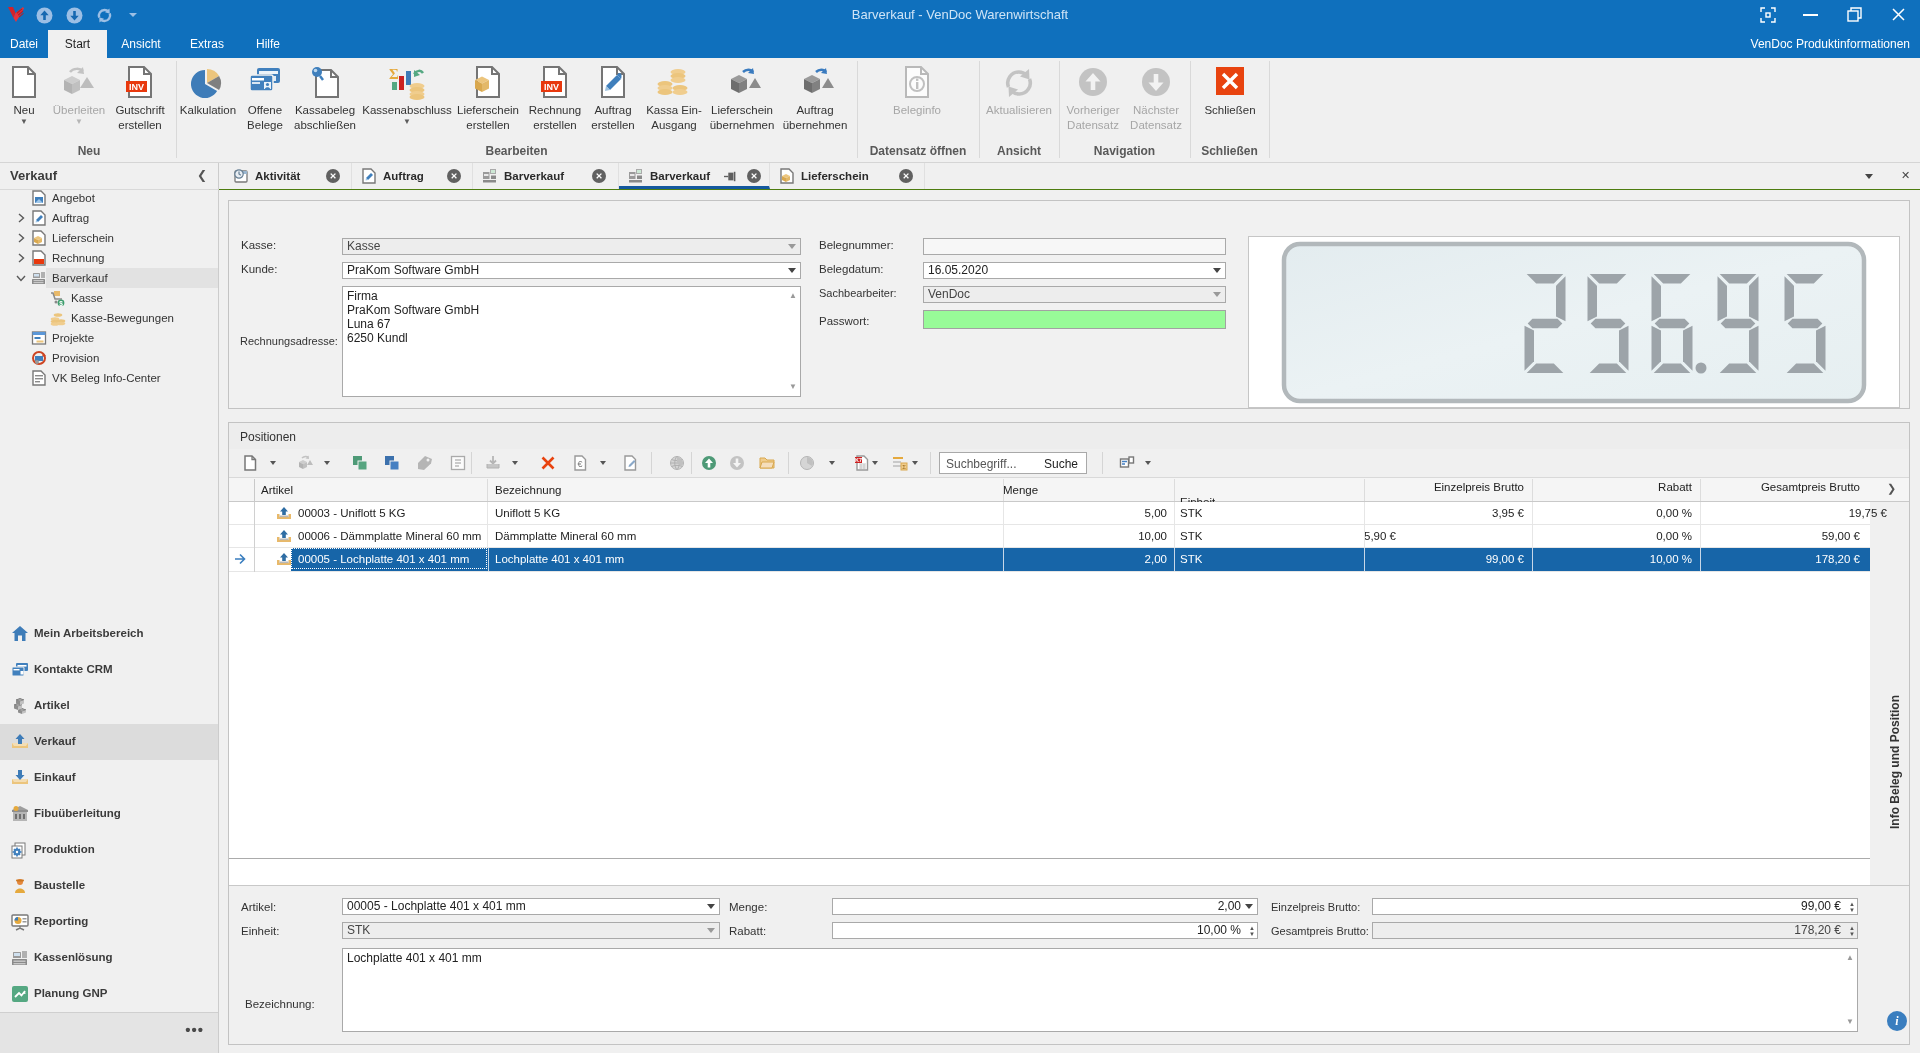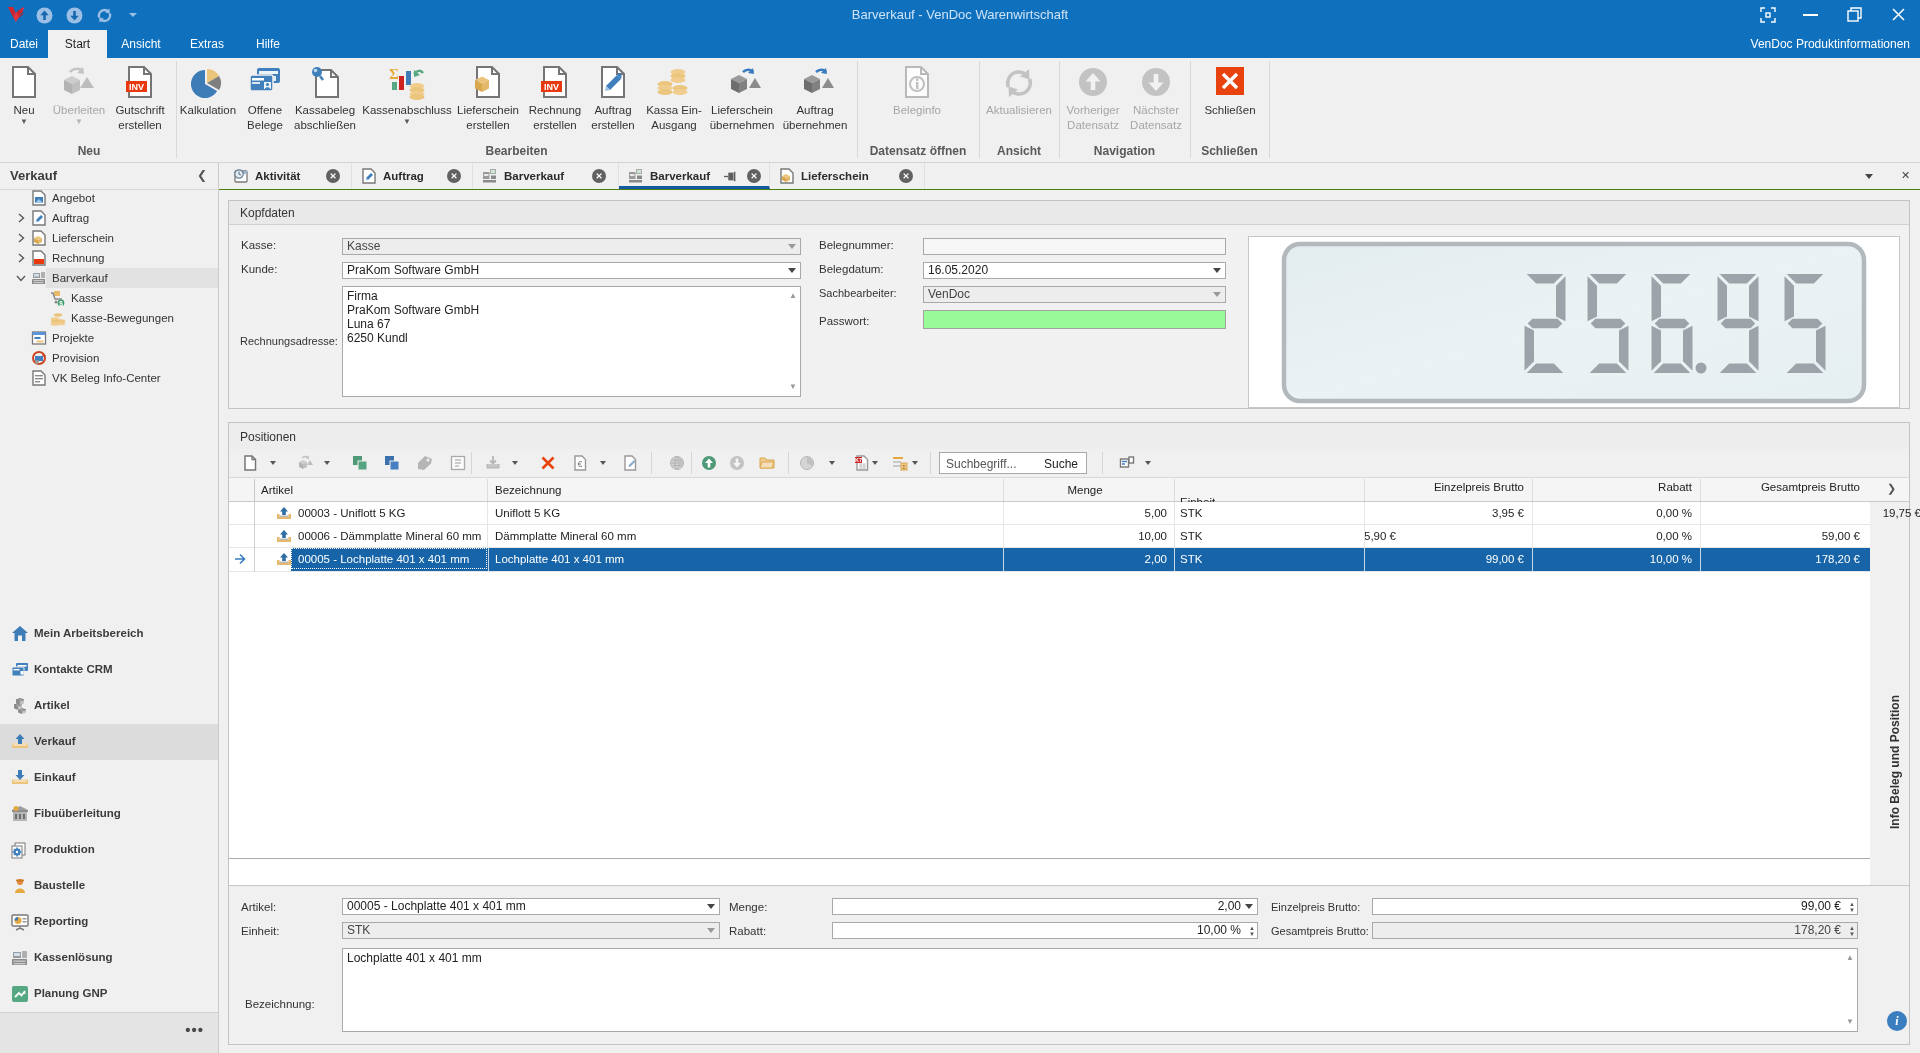--- a/index.html
+++ b/index.html
@@ -618,23 +618,20 @@
     <span class="tt">Lieferschein</span>
         <span class="closec" style="right:11px;">✕</span>
   </div>
   <div class="abs" style="left:1646px;top:11px;width:0;height:0;border-left:4px solid transparent;border-right:4px solid transparent;border-top:5px solid #444;"></div>
   <span class="abs" style="left:1682px;top:6px;color:#444;font-size:11px;">✕</span>
 </div>
 
 <div id="content">
 
   <div class="panel" id="kopf" style="left:228px;top:200px;width:1682px;height:209px;">
-    <div class="phead">
-          <span>Kopfdaten</span>
-        </div>
     <div class="lbl" style="left:12px;top:38px;">Kasse:</div>
     <div class="inp dis" style="left:113px;top:37px;width:459px;">Kasse<div class="carety g"></div></div>
     <div class="lbl" style="left:12px;top:62px;">Kunde:</div>
     <div class="inp" style="left:113px;top:61px;width:459px;">PraKom Software GmbH<div class="carety"></div></div>
     <div class="lbl" style="left:11px;top:134px;font-size:11px;">Rechnungsadresse:</div>
     <div class="inp" style="left:113px;top:85px;width:459px;height:111px;line-height:14px;padding-top:2px;">Firma<br>PraKom Software GmbH<br>Luna 67<br>6250 Kundl
       <span style="position:absolute;right:3px;top:2px;color:#999;font-size:8px;">▲</span>
       <span style="position:absolute;right:3px;bottom:2px;color:#999;font-size:8px;">▼</span>
     </div>
     <div class="lbl" style="left:590px;top:38px;">Belegnummer:</div>
@@ -808,21 +805,21 @@
             <rect x="1.5" y="4" width="8" height="8" fill="#fff" stroke="#777" stroke-width="1.4"></rect>
             <rect x="10" y="2" width="4.5" height="6" fill="#fff" stroke="#777" stroke-width="1.4"></rect>
             <path d="M3 6.5 H8 M3 9 H6" stroke="#4680c2" stroke-width="1.4"></path>
           </svg>
       <div class="tcaret" style="left:916px"></div>
     </div>
 
     <div class="gh" style="left:0px;top:55px;width:1680px;height:24px;"></div>
     <div class="gc" style="left:32px;top:56px;">Artikel</div>
     <div class="gc" style="left:266px;top:56px;">Bezeichnung</div>
-    <div class="gc" style="left:774px;top:56px;width:164px;text-align:center;">Menge</div>
+    <div class="gc" style="left:774px;top:56px;width:164px;text-align:left;">Menge</div>
     <div class="gc" style="left:951px;top:68px;">Einheit</div>
     <div class="gc" style="left:1135px;top:53px;width:160px;text-align:right;">Einzelpreis Brutto</div>
     <div class="gc" style="left:1303px;top:53px;width:160px;text-align:right;">Rabatt</div>
     <div class="gc" style="left:1471px;top:53px;width:160px;text-align:right;">Gesamtpreis Brutto</div>
     <div class="colline" style="left:25px;top:56px;height:23px;background:#c9c9c9;"></div>
     <div class="colline" style="left:258px;top:56px;height:22px;background:#dcdcdc;"></div>
     <div class="colline" style="left:774px;top:56px;height:22px;background:#dcdcdc;"></div>
     <div class="colline" style="left:945px;top:56px;height:22px;background:#dcdcdc;"></div>
     <div class="colline" style="left:1135px;top:56px;height:22px;background:#dcdcdc;"></div>
     <div class="colline" style="left:1303px;top:56px;height:22px;background:#dcdcdc;"></div>
@@ -842,21 +839,21 @@
 
       <div class="gc" style="left:47px;top:1px;width:16px;height:16px;"><svg width="16" height="16" viewBox="0 0 16 16" style="margin-top:3px;">
               <use href="#rowic"></use>
             </svg></div>
       <div class="gc" style="left:69px;top:0px;">00003 - Uniflott 5 KG</div>
       <div class="gc" style="left:266px;top:0px;">Uniflott 5 KG</div>
       <div class="gc" style="left:774px;top:0px;width:164px;text-align:right;">5,00</div>
       <div class="gc" style="left:951px;top:0px;">STK</div>
       <div class="gc" style="left:1135px;top:0px;width:160px;text-align:right;">3,95 €</div>
       <div class="gc" style="left:1303px;top:0px;width:160px;text-align:right;">0,00 %</div>
-      <div class="gc" style="left:1532px;top:0px;width:160px;text-align:right;">19,75 €</div>
+      <div class="gc" style="left:1498px;top:0px;width:160px;text-align:right;">19,75 €</div>
 
       <div class="gc" style="left:47px;top:24px;width:16px;height:16px;"><svg width="16" height="16" viewBox="0 0 16 16" style="margin-top:3px;">
               <use href="#rowic"></use>
             </svg></div>
       <div class="gc" style="left:69px;top:23px;">00006 - Dämmplatte Mineral 60 mm</div>
       <div class="gc" style="left:266px;top:23px;">Dämmplatte Mineral 60 mm</div>
       <div class="gc" style="left:774px;top:23px;width:164px;text-align:right;">10,00</div>
       <div class="gc" style="left:951px;top:23px;">STK</div>
       <div class="gc" style="left:1135px;top:23px;width:160px;text-align:left;">5,90 €</div>
       <div class="gc" style="left:1303px;top:23px;width:160px;text-align:right;">0,00 %</div>

